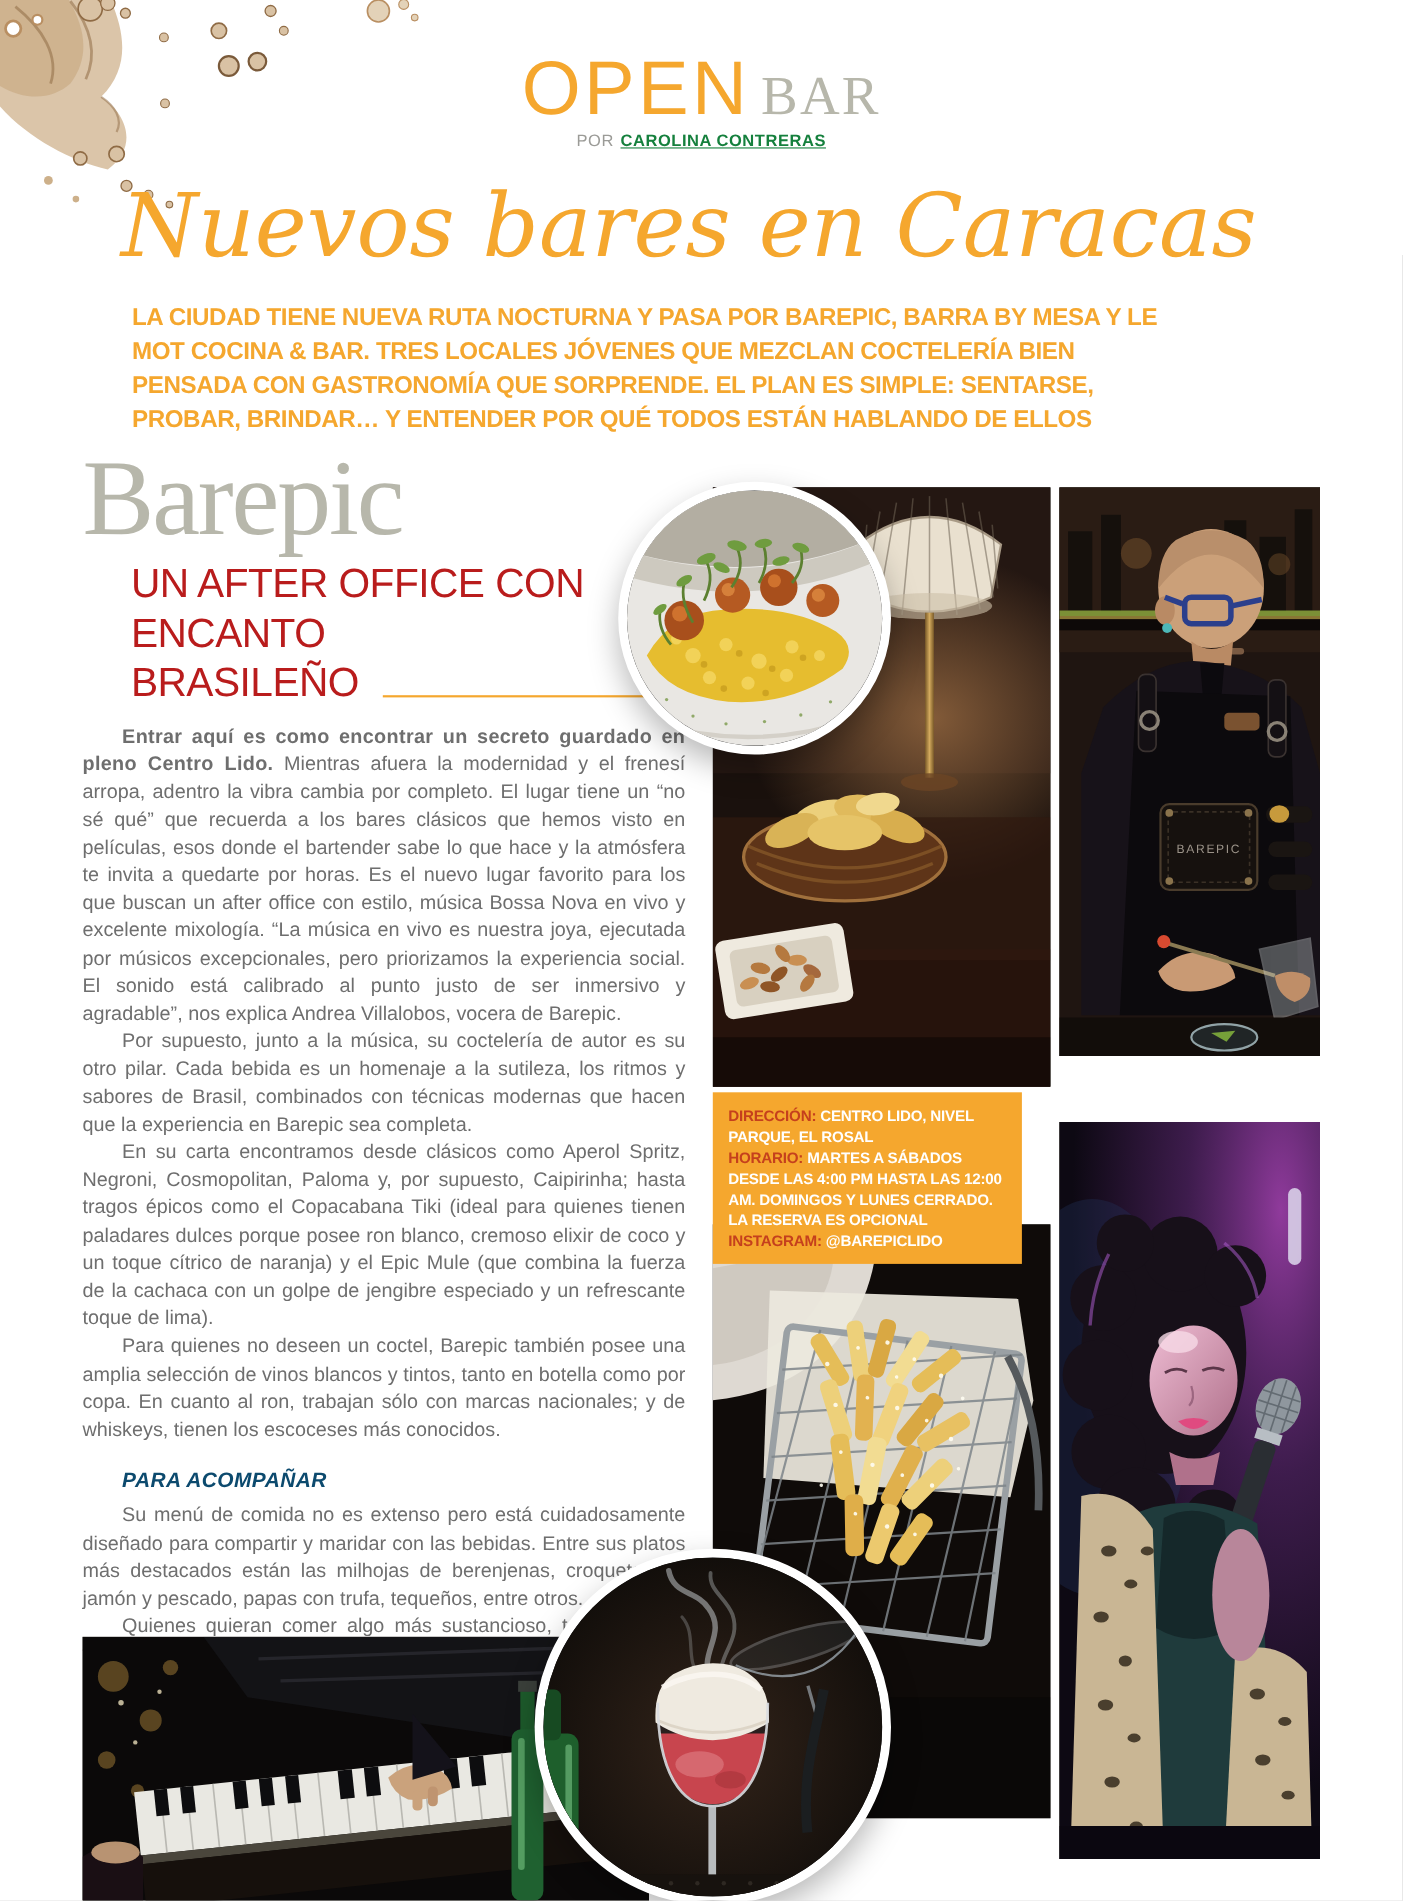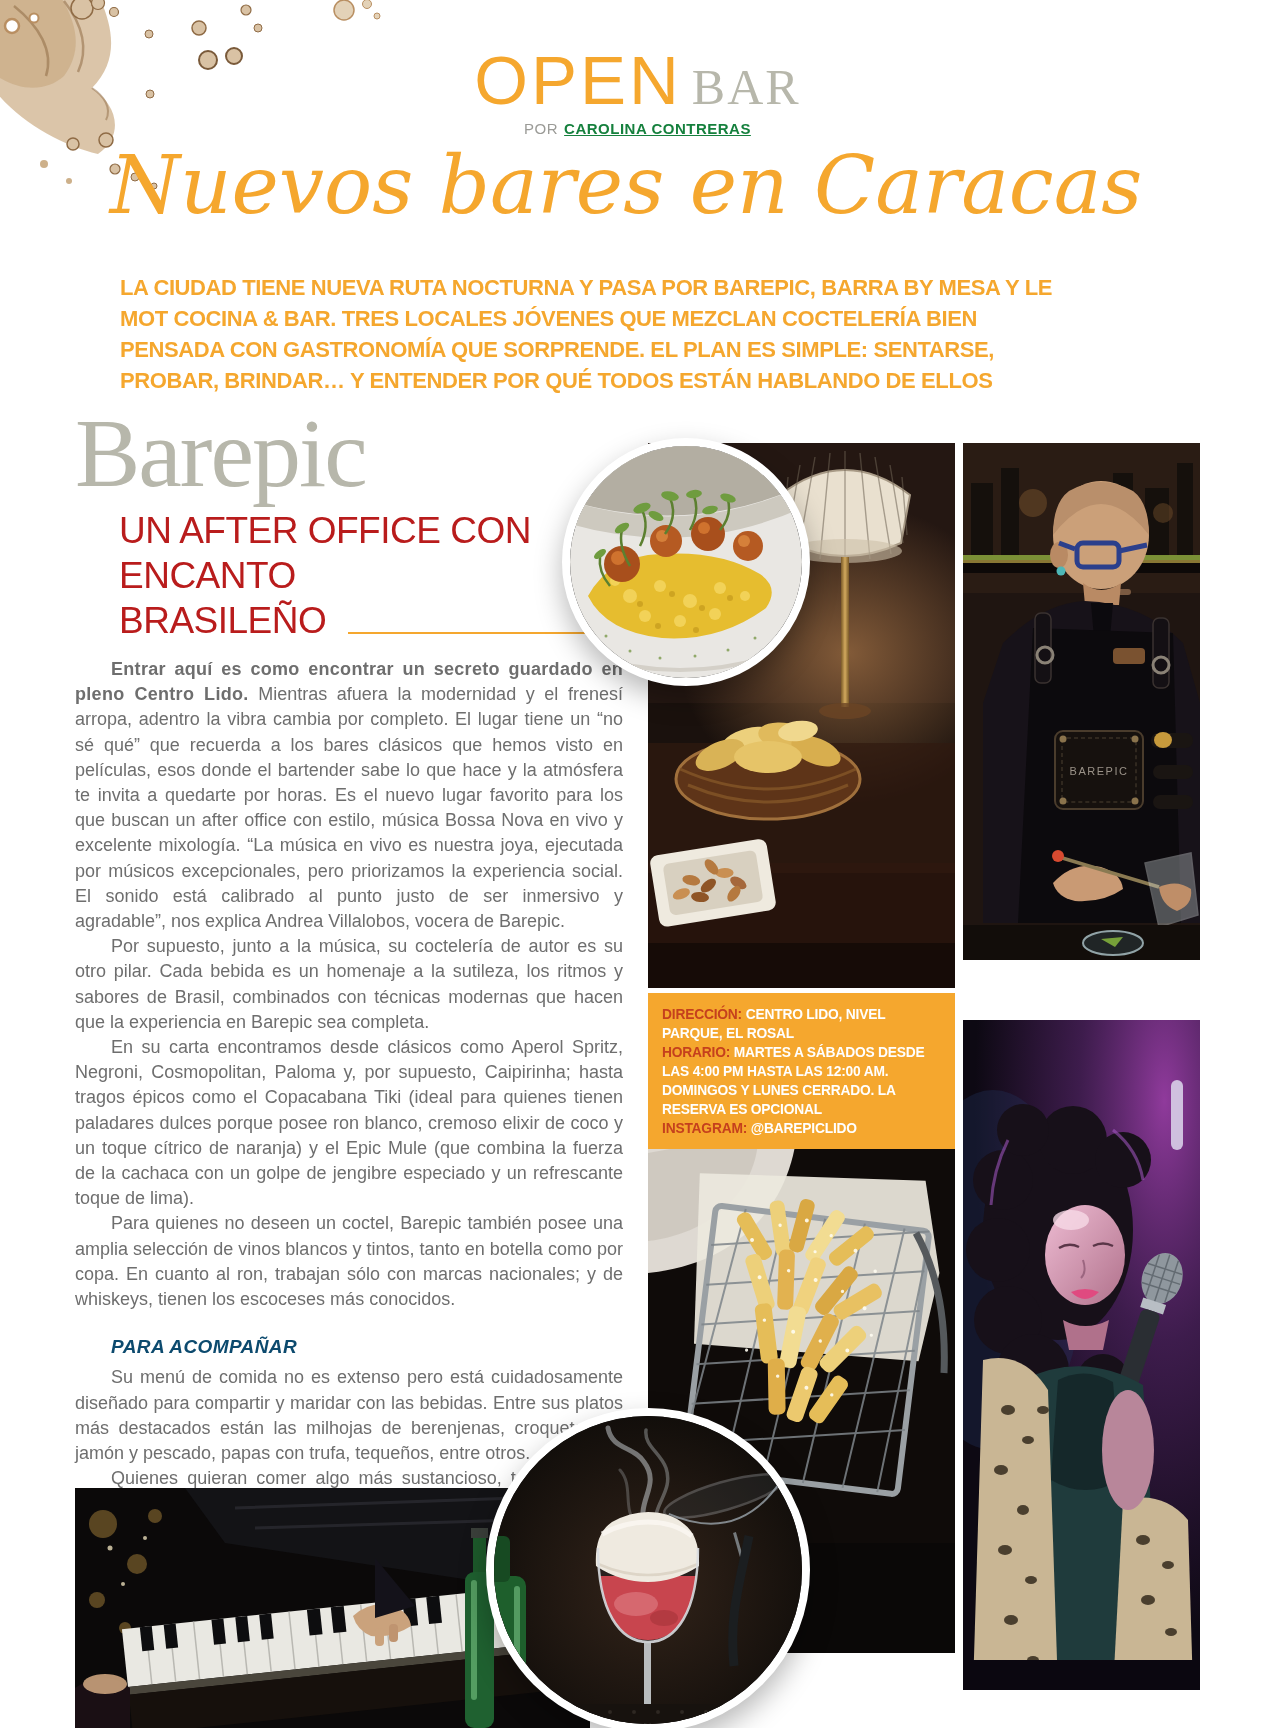--- a/index.html
+++ b/index.html
@@ -10,21 +10,21 @@
   }
   .abs{position:absolute;}
   
   .masthead{top:46px;left:0;width:100%;text-align:center;line-height:1;z-index:1;}
   .masthead .open{font-family:"Liberation Sans",sans-serif;font-weight:300;font-size:69px;color:#F5A72E;letter-spacing:3px;}
   .masthead .bar{font-family:"Liberation Serif",serif;font-weight:400;font-size:50px;color:#b7b7ab;letter-spacing:2px;margin-left:10px;}
   .byline{top:120px;left:0;width:100%;text-align:center;font-size:15px;letter-spacing:.5px;z-index:1;}
   .byline .pre{color:#9b9b97;font-weight:400;margin-right:6px;}
   .byline .name{color:#15803d;font-weight:700;text-decoration:underline;}
   .script-headline{
-    top:140px;left:110px;width:950px;text-align:center;
+    top:160px;left:110px;width:950px;text-align:center;
     font-family:"DejaVu Serif","Liberation Serif",serif;font-style:italic;
     font-size:80px;line-height:1.15;color:#F5A72E;z-index:2;white-space:nowrap;
   }
   .intro{
     top:272px;left:120px;width:945px;
     color:#F5A72E;font-size:22px;line-height:31px;letter-spacing:-.4px;font-weight:700;z-index:1;
   }
   
   .article-col{top:404px;left:75px;width:548px;z-index:1;}
   .venue-name{
@@ -43,21 +43,21 @@
   .photo{position:absolute;overflow:hidden;z-index:2;background:#15100c;}
   .photo svg{display:block;width:100%;height:100%;}
   .circle{
     position:absolute;border-radius:50%;overflow:hidden;border:8px solid #ffffff;
     box-shadow:0 12px 28px rgba(0,0,0,.28);z-index:6;background:#111;
   }
   .circle svg{display:block;width:100%;height:100%;}
   .splash{top:-4px;left:-6px;z-index:0;}
   
   .infobox{
-    top:993px;left:648px;width:307px;box-sizing:border-box;
+    top:993px;left:648px;width:281px;box-sizing:border-box;
     background:#F5A72E;color:#ffffff;padding:12px 14px 11px 14px;
     font-size:13.8px;line-height:19px;font-weight:700;letter-spacing:-.2px;z-index:3;
   }
   .infobox .lbl{color:#C5401D;font-weight:700;}
 </style>
 </head>
 <body>
 
 <div class="page">
 

